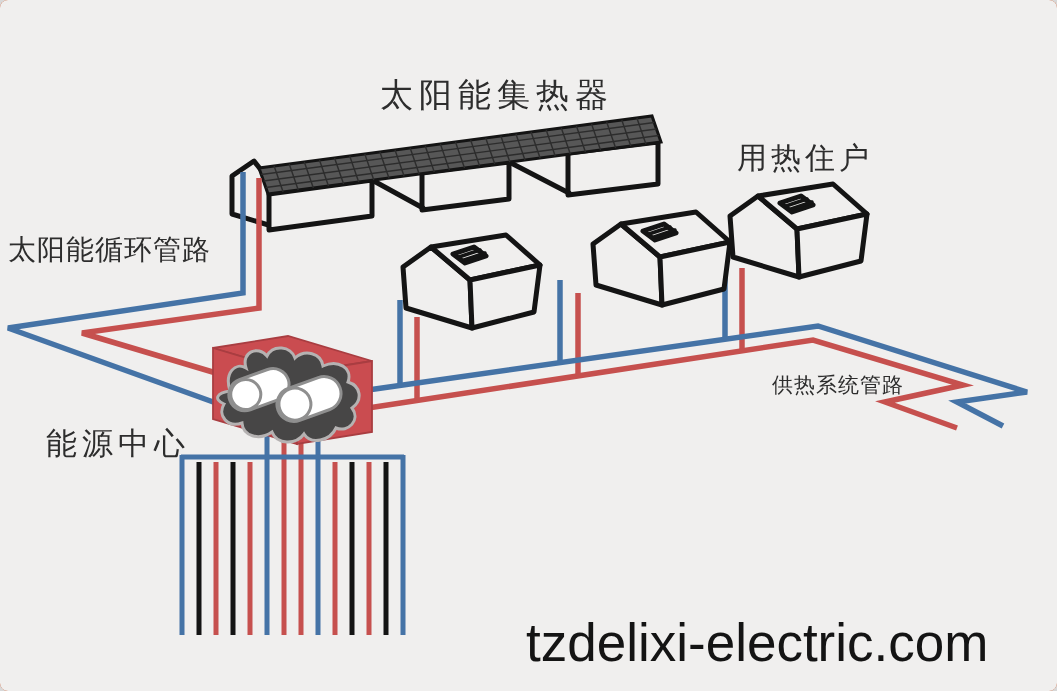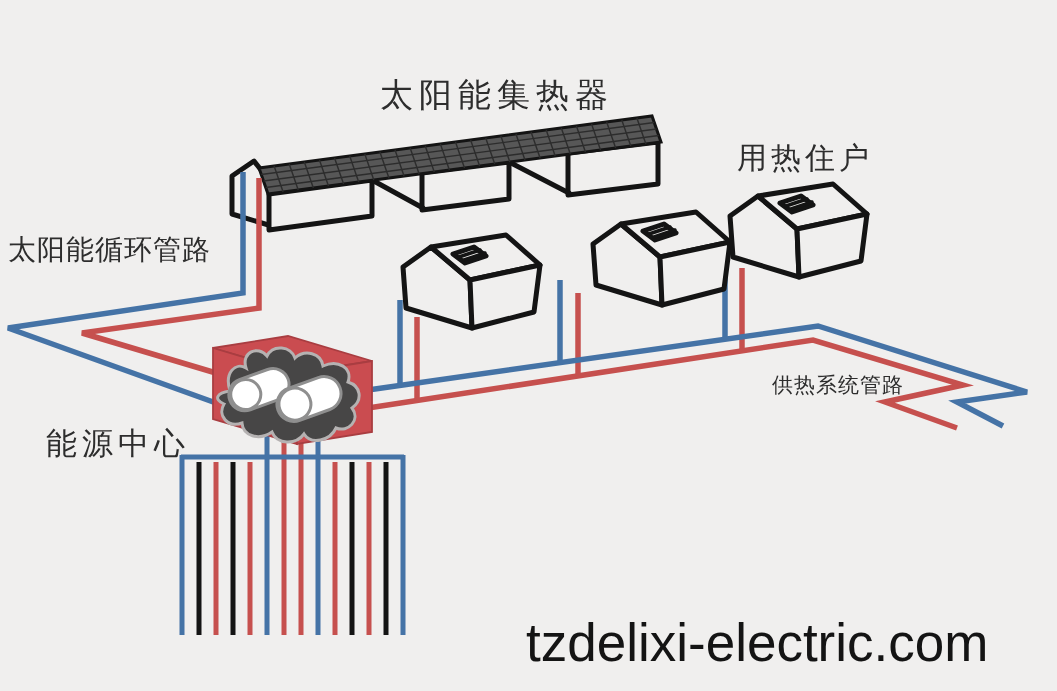--- a/index.html
+++ b/index.html
@@ -1,17 +1,17 @@
 <!DOCTYPE html>
 <html><head>
 <meta charset="utf-8">
 <style>
   html,body{margin:0;padding:0;}
   body{background:#d8d8d8;font-family:"Liberation Sans",sans-serif;}
-  .stage{position:relative;width:1057px;height:691px;background:#c2410c;overflow:hidden;}
+  .stage{position:relative;width:1057px;height:691px;background:#c2410c;overflow:hidden;border-radius:8px;}
   svg{display:block;}
   svg text{font-family:"Liberation Sans","DejaVu Sans",sans-serif;}
   .pipe{fill:none;stroke-width:5.5px;stroke-linecap:butt;stroke-linejoin:miter;}
   .outline{fill:#f0efee;stroke-width:5px;stroke-linejoin:round;stroke-linecap:round;}
   .thinline{fill:none;stroke-width:5px;stroke-linecap:round;}
   .t-title{font-size:33px;letter-spacing:6px;}
   .t-users{font-size:30px;letter-spacing:4px;}
   .t-loop{font-size:28px;letter-spacing:1px;}
   .t-center{font-size:31px;letter-spacing:5px;}
   .t-supply{font-size:21px;letter-spacing:1px;}

